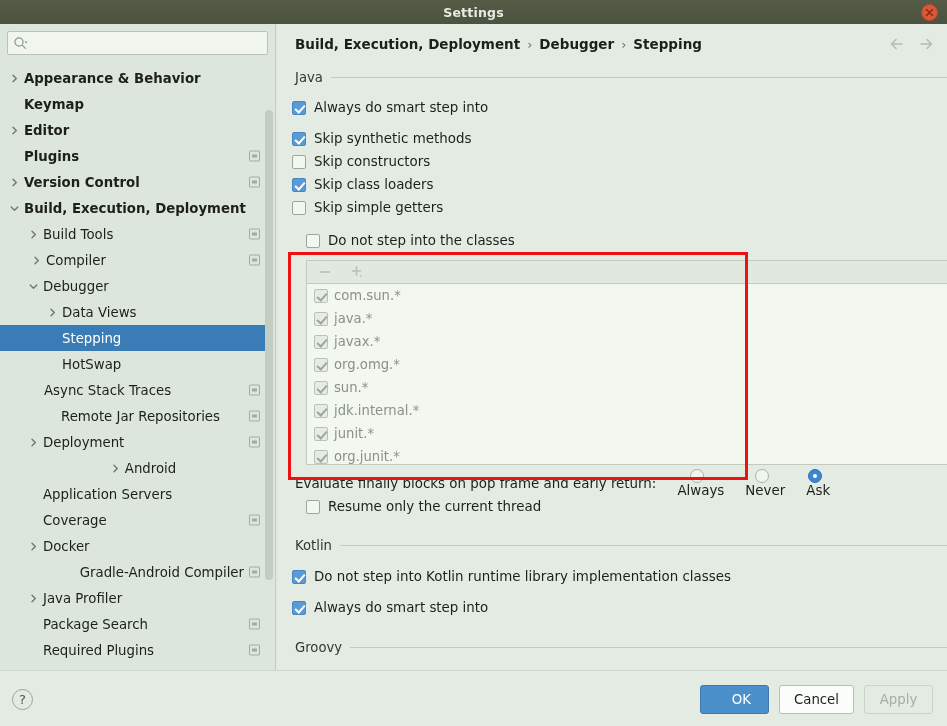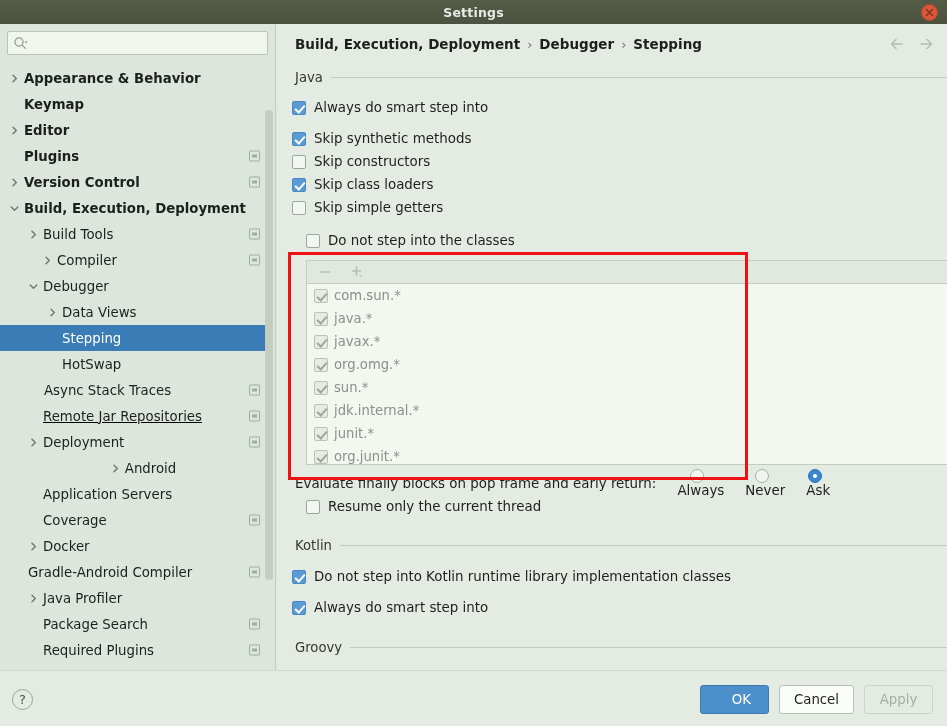--- a/index.html
+++ b/index.html
@@ -258,21 +258,21 @@
         </div>
         <div class="tree-row" style="padding-left: 27px;">
           <span class="twisty">
             <svg width="11" height="11" viewBox="0 0 11 11">
               <path d="M4 2.2 L7.3 5.5 L4 8.8" fill="none" stroke="#6f786d" stroke-width="1.4" stroke-linecap="round" stroke-linejoin="round"></path>
             </svg>
           </span>
           <span class="tree-label">Build Tools</span>
           <span class="scope-icon"></span>
         </div>
-        <div class="tree-row" style="padding-left: 41px;">
+        <div class="tree-row" style="padding-left: 30px;">
           <span class="twisty">
             <svg width="11" height="11" viewBox="0 0 11 11">
               <path d="M4 2.2 L7.3 5.5 L4 8.8" fill="none" stroke="#6f786d" stroke-width="1.4" stroke-linecap="round" stroke-linejoin="round"></path>
             </svg>
           </span>
           <span class="tree-label">Compiler</span>
           <span class="scope-icon"></span>
         </div>
         <div class="tree-row" style="padding-left: 27px;">
           <span class="twisty">
@@ -296,21 +296,21 @@
         </div>
         <div class="tree-row" style="padding-left: 46px;">
           <span class="twisty empty"></span>
           <span class="tree-label">HotSwap</span>
         </div>
         <div class="tree-row" style="padding-left: 28px;">
           <span class="twisty empty"></span>
           <span class="tree-label">Async Stack Traces</span>
           <span class="scope-icon"></span>
         </div>
-        <div class="tree-row" style="padding-left: 27px; text-decoration: underline;">
+        <div class="tree-row" style="padding-left: 45px;">
           <span class="twisty empty"></span>
           <span class="tree-label">Remote Jar Repositories</span>
           <span class="scope-icon"></span>
         </div>
         <div class="tree-row" style="padding-left: 27px;">
           <span class="twisty">
             <svg width="11" height="11" viewBox="0 0 11 11">
               <path d="M4 2.2 L7.3 5.5 L4 8.8" fill="none" stroke="#6f786d" stroke-width="1.4" stroke-linecap="round" stroke-linejoin="round"></path>
             </svg>
           </span>
@@ -335,21 +335,21 @@
           <span class="scope-icon"></span>
         </div>
         <div class="tree-row" style="padding-left: 27px;">
           <span class="twisty">
             <svg width="11" height="11" viewBox="0 0 11 11">
               <path d="M4 2.2 L7.3 5.5 L4 8.8" fill="none" stroke="#6f786d" stroke-width="1.4" stroke-linecap="round" stroke-linejoin="round"></path>
             </svg>
           </span>
           <span class="tree-label">Docker</span>
         </div>
-        <div class="tree-row" style="padding-left: 12px;">
+        <div class="tree-row" style="padding-left: 27px; justify-content: flex-end;">
           <span class="twisty empty"></span>
           <span class="tree-label">Gradle-Android Compiler</span>
           <span class="scope-icon"></span>
         </div>
         <div class="tree-row" style="padding-left: 27px;">
           <span class="twisty">
             <svg width="11" height="11" viewBox="0 0 11 11">
               <path d="M4 2.2 L7.3 5.5 L4 8.8" fill="none" stroke="#6f786d" stroke-width="1.4" stroke-linecap="round" stroke-linejoin="round"></path>
             </svg>
           </span>

